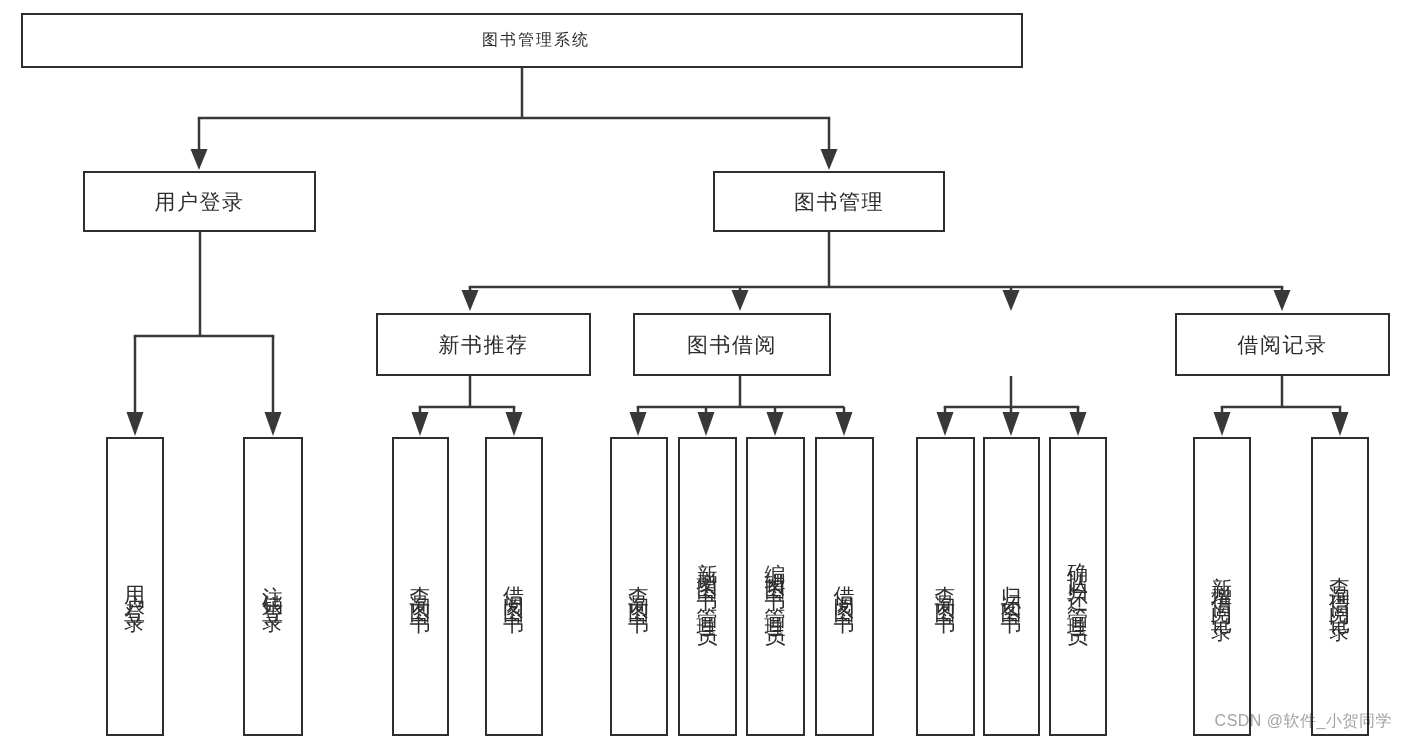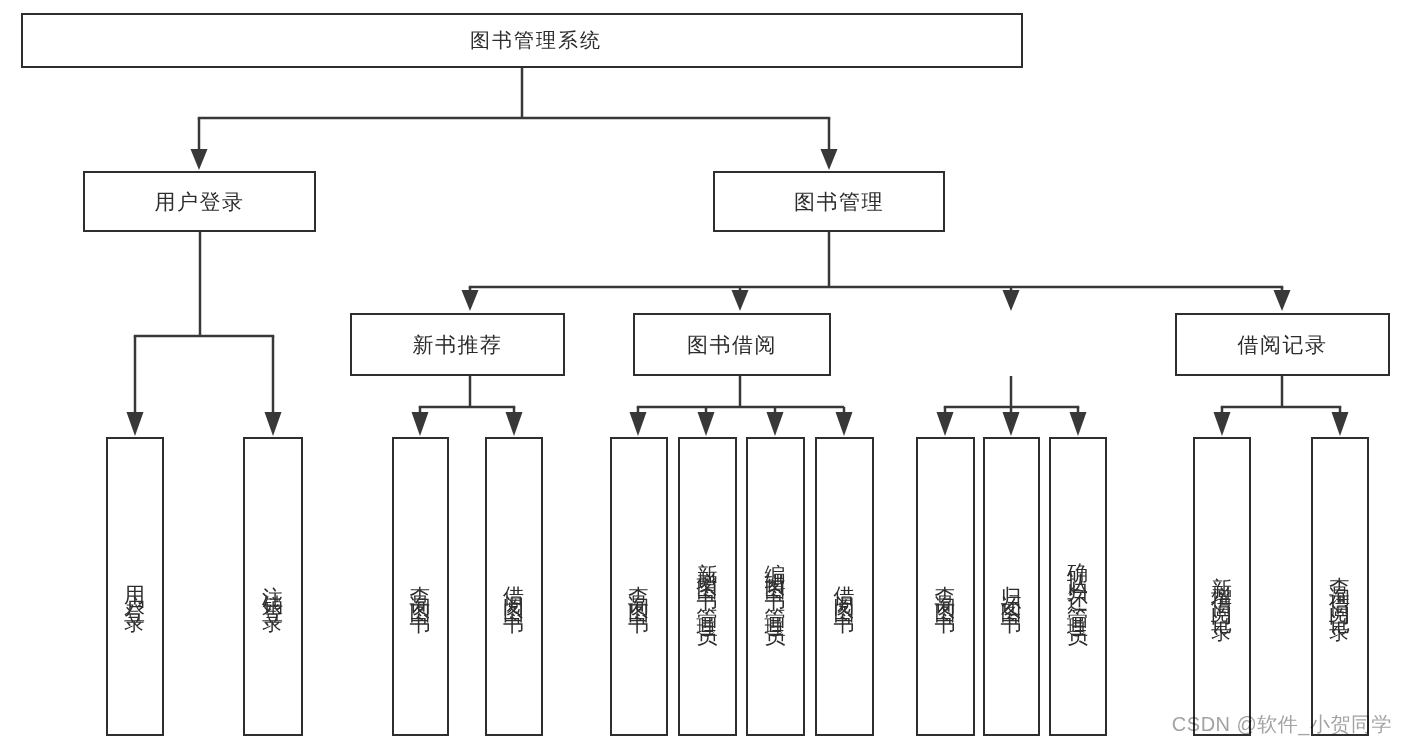--- a/index.html
+++ b/index.html
@@ -34,38 +34,38 @@
     align-items: center;
     justify-content: center;
     color: #2d2d2d;
   }
   .box.h span {
     font-size: 21px;
     letter-spacing: 1.5px;
     white-space: nowrap;
   }
   .box.root span {
-    font-size: 20px;
+    font-size: 16px;
     letter-spacing: 2px;
     margin-left: 28px;
   }
   .box.leaf span {
     writing-mode: vertical-rl;
     text-orientation: mixed;
     font-size: 21px;
     line-height: 1;
     letter-spacing: 9px;
     white-space: nowrap;
   }
   .watermark {
     position: absolute;
     z-index: 3;
     right: 13px;
     top: 711px;
-    font-size: 20px;
+    font-size: 16px;
     letter-spacing: 0.5px;
     color: #a3a3a3;
     mix-blend-mode: multiply;
     white-space: nowrap;
   }
 </style>
 </head>
 <body>
 
 <div class="canvas">
@@ -143,21 +143,21 @@
     <span>图书管理系统</span>
   </div>
 
   <div class="box h" style="left:83px; top:171px; width:233px; height:61px;">
     <span>用户登录</span>
   </div>
   <div class="box h" style="left:713px; top:171px; width:232px; height:61px;padding-left:20px;">
     <span>图书管理</span>
   </div>
 
-  <div class="box h" style="left:350px; top:313px; width:215px; height:63px;">
+  <div class="box h" style="left:376px; top:313px; width:215px; height:63px;">
     <span>新书推荐</span>
   </div>
   <div class="box h" style="left:633px; top:313px; width:198px; height:63px;">
     <span>图书借阅</span>
   </div>
   <div class="box h" style="left:1175px; top:313px; width:215px; height:63px;">
     <span>借阅记录</span>
   </div>
 
   <div class="box leaf" style="left:106px; top:437px; width:58px; height:299px;">

